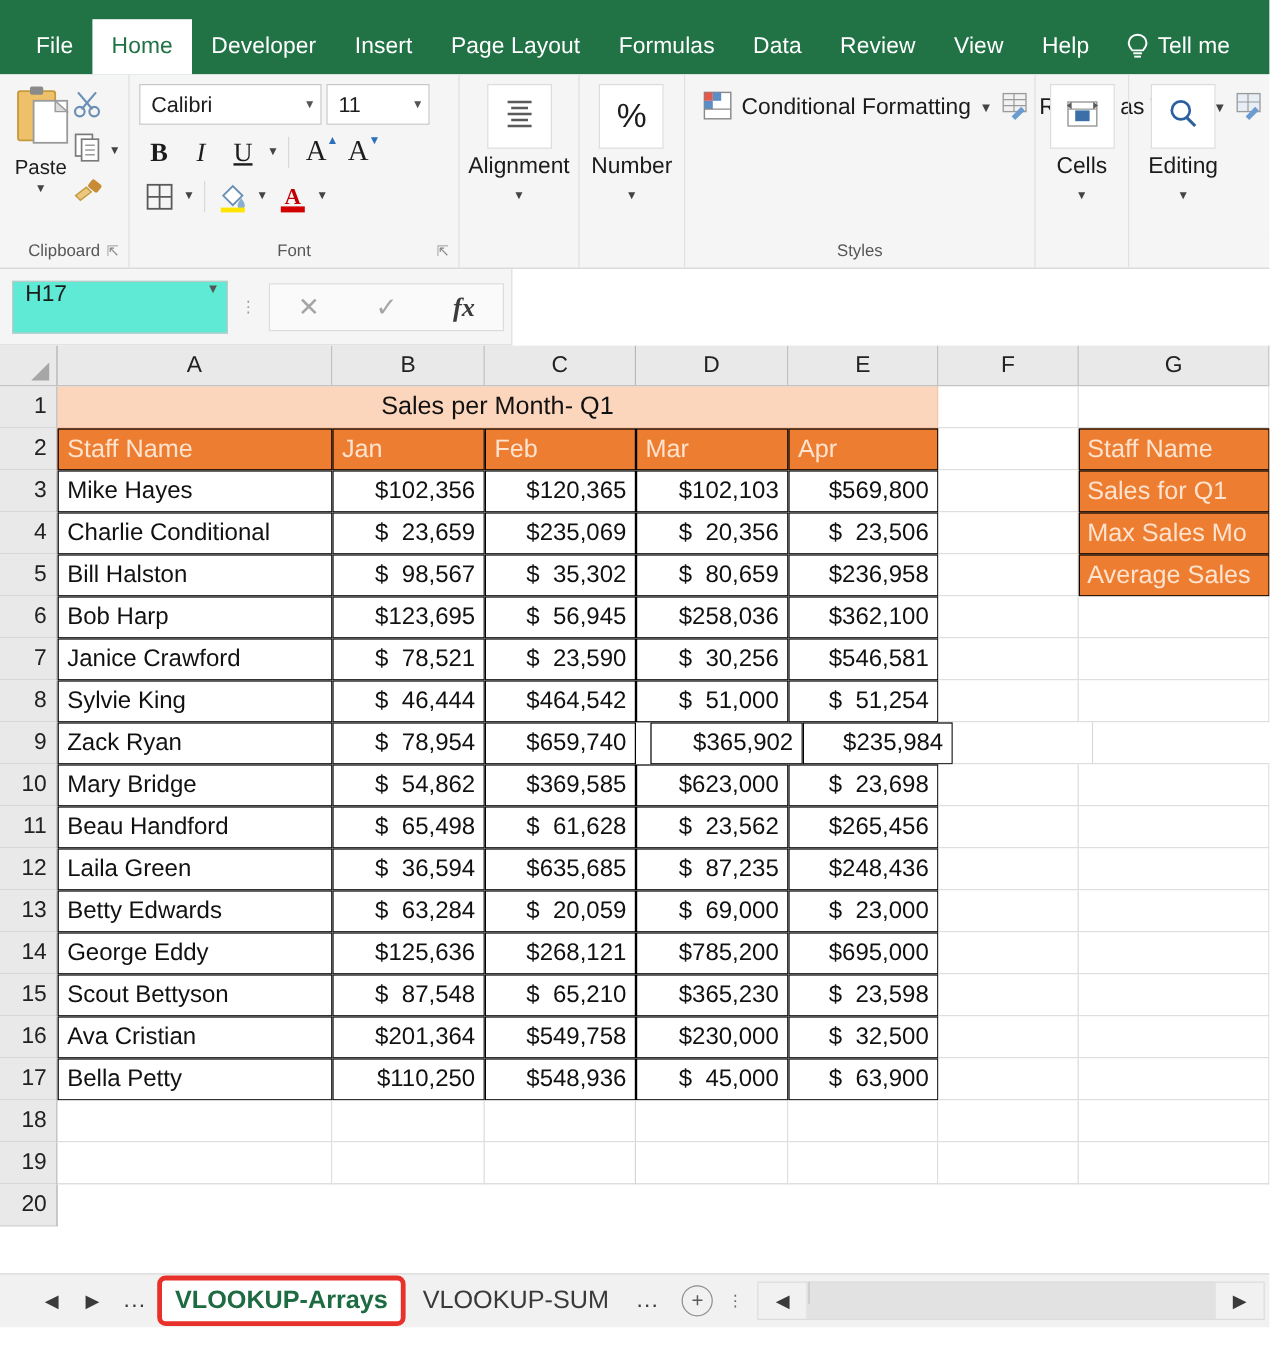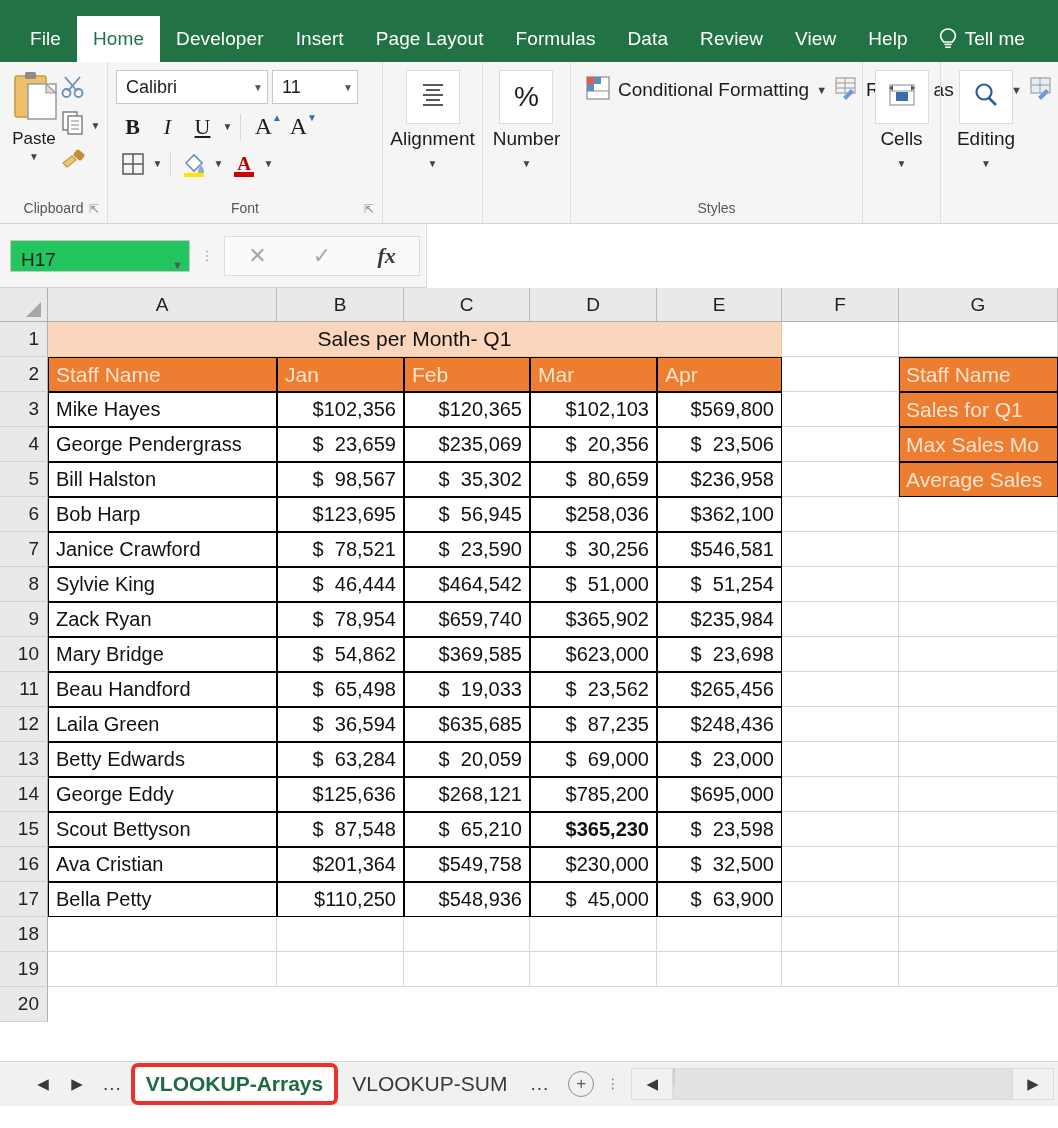--- a/index.html
+++ b/index.html
@@ -136,22 +136,22 @@
 
   
   .formula-bar {
     height: 64px;
     background: #f5f5f5;
     display:flex; align-items:center;
     border-bottom: 1px solid #d4d4d4;
     padding: 0 0 0 10px;
   }
   .namebox {
-    width: 180px; height: 32px; background:#22c55e; border:1px solid #c6c6c6;
-    display:flex; align-items:flex-end; padding: 0 6px 0 10px;
+    width: 180px; height: 44px; background:#5eead4; border:1px solid #c6c6c6;
+    display:flex; align-items:flex-start; padding: 0 6px 0 10px;
     font-size: 19px; color:#1c1c1c;
   }
   .namebox .nv { flex:1; }
   .namebox .nd { font-size:11px; color:#555; }
   .fb-dots { width: 34px; text-align:center; color:#9a9a9a; font-size:13px; line-height:4px;}
   .fx-group {
     width: 196px; height: 40px; background: #fafafa; border:1px solid #dcdcdc;
     display:flex; align-items:center; justify-content:space-around;
   }
   .fx-ico { font-size: 22px; color:#a6a6a6; }
@@ -567,21 +567,21 @@
         <div class="grow">
           <div class="cell w-a bordered" style="justify-content:flex-start;">Mike Hayes</div>
           <div class="cell bordered w-b" style="justify-content: flex-end; white-space: pre;">$102,356</div>
           <div class="cell bordered w-c" style="justify-content: flex-end; white-space: pre;">$120,365</div>
           <div class="cell bordered w-d" style="justify-content: flex-end; white-space: pre;">$102,103</div>
           <div class="cell bordered w-e" style="justify-content: flex-end; white-space: pre;">$569,800</div>
           <div class="cell empty w-f"></div>
           <div class="cell lookup-cell w-g">Sales for Q1</div>
         </div>
         <div class="grow">
-          <div class="cell w-a bordered" style="justify-content:flex-start;">George Pendergrass</div>
+          <div class="cell w-a bordered" style="justify-content:flex-start;">Charlie Conditional</div>
           <div class="cell bordered w-b" style="justify-content: flex-end; white-space: pre;">$  23,659</div>
           <div class="cell bordered w-c" style="justify-content: flex-end; white-space: pre;">$235,069</div>
           <div class="cell bordered w-d" style="justify-content: flex-end; white-space: pre;">$  20,356</div>
           <div class="cell bordered w-e" style="justify-content: flex-end; white-space: pre;">$  23,506</div>
           <div class="cell empty w-f"></div>
           <div class="cell lookup-cell w-g">Max Sales Mo</div>
         </div>
         <div class="grow">
           <div class="cell w-a bordered" style="justify-content:flex-start;">Bill Halston</div>
           <div class="cell bordered w-b" style="justify-content: flex-end; white-space: pre;">$  98,567</div>
@@ -615,38 +615,38 @@
           <div class="cell bordered w-c" style="justify-content: flex-end; white-space: pre;">$464,542</div>
           <div class="cell bordered w-d" style="justify-content: flex-end; white-space: pre;">$  51,000</div>
           <div class="cell bordered w-e" style="justify-content: flex-end; white-space: pre;">$  51,254</div>
           <div class="cell empty w-f"></div>
           <div class="cell empty w-g"></div>
         </div>
         <div class="grow">
           <div class="cell w-a bordered" style="justify-content:flex-start;">Zack Ryan</div>
           <div class="cell bordered w-b" style="justify-content: flex-end; white-space: pre;">$  78,954</div>
           <div class="cell bordered w-c" style="justify-content: flex-end; white-space: pre;">$659,740</div>
-          <div class="cell bordered w-d" style="justify-content: flex-end; white-space: pre;">$365,902</div>
+          <div class="cell bordered w-d" style="justify-content: flex-end; white-space: pre; margin-left: 12px;">$365,902</div>
           <div class="cell bordered w-e" style="justify-content: flex-end; white-space: pre;">$235,984</div>
           <div class="cell empty w-f"></div>
           <div class="cell empty w-g"></div>
         </div>
         <div class="grow">
           <div class="cell w-a bordered" style="justify-content:flex-start;">Mary Bridge</div>
           <div class="cell bordered w-b" style="justify-content: flex-end; white-space: pre;">$  54,862</div>
           <div class="cell bordered w-c" style="justify-content: flex-end; white-space: pre;">$369,585</div>
           <div class="cell bordered w-d" style="justify-content: flex-end; white-space: pre;">$623,000</div>
           <div class="cell bordered w-e" style="justify-content: flex-end; white-space: pre;">$  23,698</div>
           <div class="cell empty w-f"></div>
           <div class="cell empty w-g"></div>
         </div>
         <div class="grow">
           <div class="cell w-a bordered" style="justify-content:flex-start;">Beau Handford</div>
           <div class="cell bordered w-b" style="justify-content: flex-end; white-space: pre;">$  65,498</div>
-          <div class="cell bordered w-c" style="justify-content: flex-end; white-space: pre;">$  19,033</div>
+          <div class="cell bordered w-c" style="justify-content: flex-end; white-space: pre;">$  61,628</div>
           <div class="cell bordered w-d" style="justify-content: flex-end; white-space: pre;">$  23,562</div>
           <div class="cell bordered w-e" style="justify-content: flex-end; white-space: pre;">$265,456</div>
           <div class="cell empty w-f"></div>
           <div class="cell empty w-g"></div>
         </div>
         <div class="grow">
           <div class="cell w-a bordered" style="justify-content:flex-start;">Laila Green</div>
           <div class="cell bordered w-b" style="justify-content: flex-end; white-space: pre;">$  36,594</div>
           <div class="cell bordered w-c" style="justify-content: flex-end; white-space: pre;">$635,685</div>
           <div class="cell bordered w-d" style="justify-content: flex-end; white-space: pre;">$  87,235</div>
@@ -669,21 +669,21 @@
           <div class="cell bordered w-c" style="justify-content: flex-end; white-space: pre;">$268,121</div>
           <div class="cell bordered w-d" style="justify-content: flex-end; white-space: pre;">$785,200</div>
           <div class="cell bordered w-e" style="justify-content: flex-end; white-space: pre; padding-left: 48px;">$695,000</div>
           <div class="cell empty w-f"></div>
           <div class="cell empty w-g"></div>
         </div>
         <div class="grow">
           <div class="cell w-a bordered" style="justify-content:flex-start;">Scout Bettyson</div>
           <div class="cell bordered w-b" style="justify-content: flex-end; white-space: pre;">$  87,548</div>
           <div class="cell bordered w-c" style="justify-content: flex-end; white-space: pre;">$  65,210</div>
-          <div class="cell bordered w-d" style="justify-content: flex-end; white-space: pre; font-weight: bold;">$365,230</div>
+          <div class="cell bordered w-d" style="justify-content: flex-end; white-space: pre;">$365,230</div>
           <div class="cell bordered w-e" style="justify-content: flex-end; white-space: pre;">$  23,598</div>
           <div class="cell empty w-f"></div>
           <div class="cell empty w-g"></div>
         </div>
         <div class="grow">
           <div class="cell w-a bordered" style="justify-content:flex-start;">Ava Cristian</div>
           <div class="cell bordered w-b" style="justify-content: flex-end; white-space: pre;">$201,364</div>
           <div class="cell bordered w-c" style="justify-content: flex-end; white-space: pre;">$549,758</div>
           <div class="cell bordered w-d" style="justify-content: flex-end; white-space: pre;">$230,000</div>
           <div class="cell bordered w-e" style="justify-content: flex-end; white-space: pre;">$  32,500</div>

